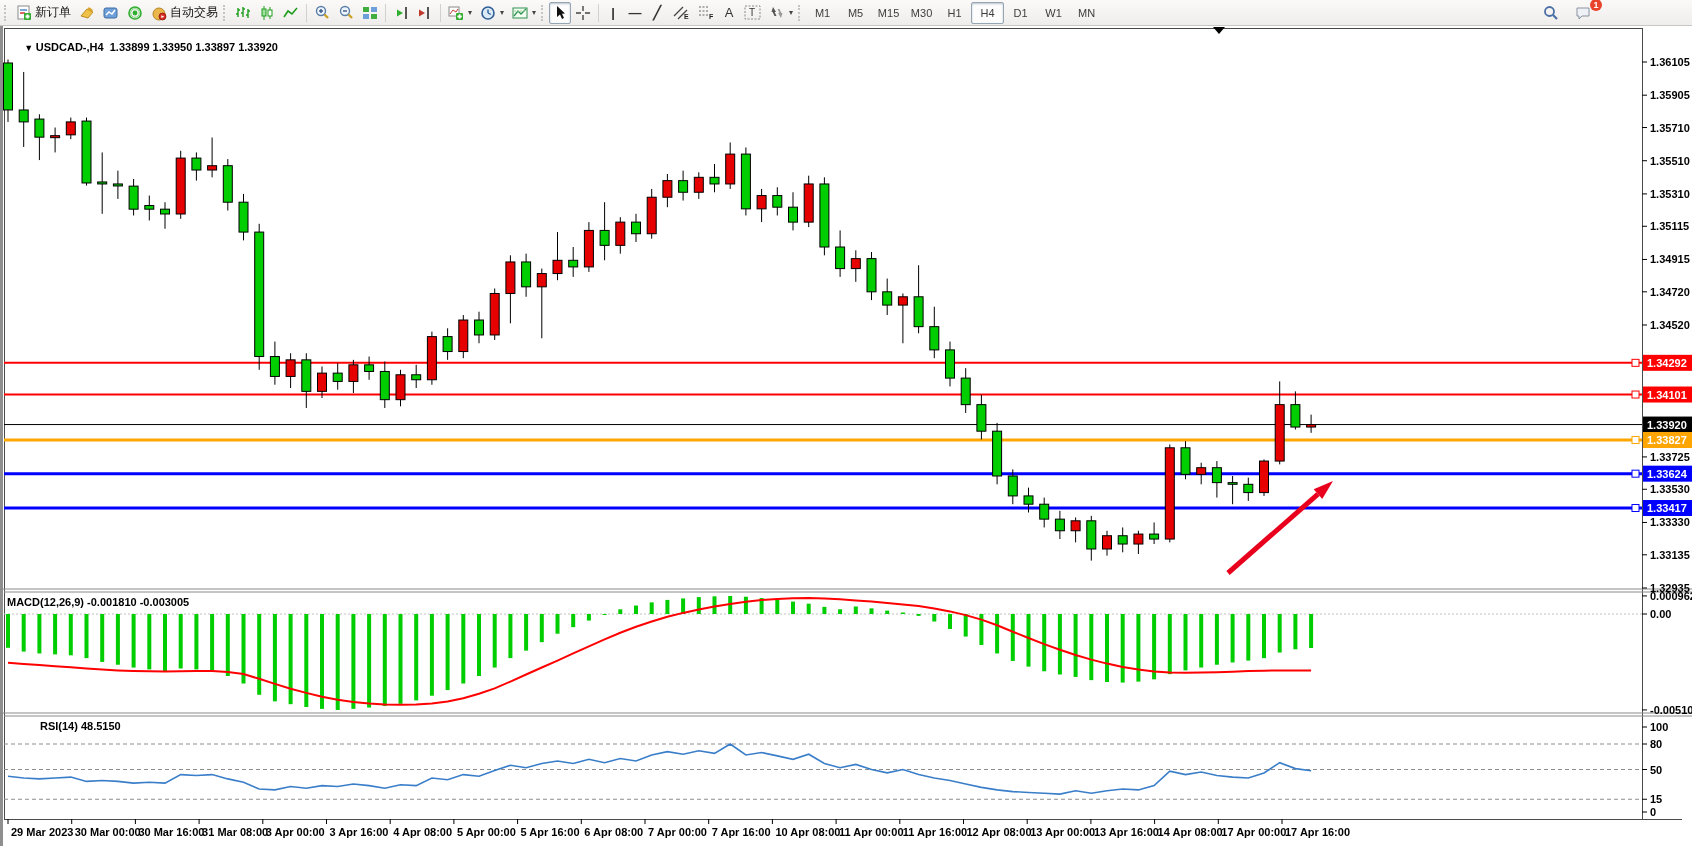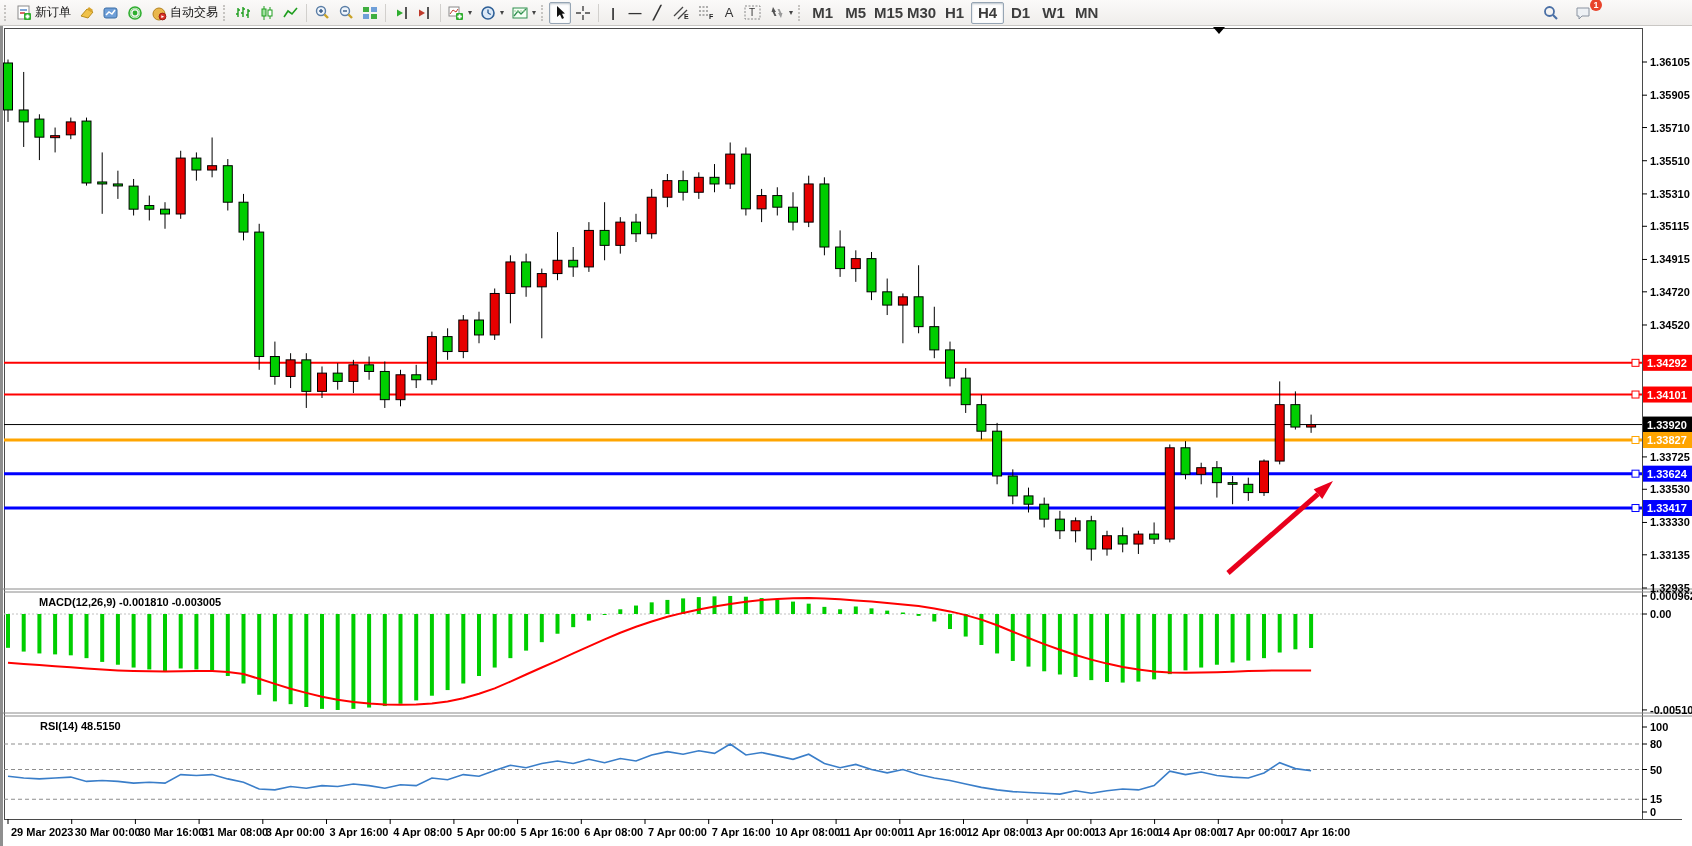--- a/index.html
+++ b/index.html
@@ -5,21 +5,21 @@
   html,body{margin:0;padding:0;background:#e8e8e8;}
   .screen{position:relative;width:1692px;height:846px;background:#fff;overflow:hidden;
           font-family:"Liberation Sans",sans-serif;}
   
   .toolbar{position:absolute;left:0;top:0;width:1692px;height:26px;
     background:linear-gradient(#fbfaf9,#efedeb);border-bottom:1px solid #c9c7c4;
     display:flex;align-items:center;padding-left:3px;box-sizing:border-box;z-index:5;}
   .tb-btn{height:20px;display:flex;align-items:center;gap:3px;padding:0 3px;
     border:1px solid transparent;border-radius:2px;font-size:12px;color:#111;cursor:default;}
   .tb-btn.active{background:#fdfdfd;border:1px solid #96a5b4;box-shadow:inset 0 1px 2px #b9c2cb;}
-  .tf{width:25px;justify-content:center;font-size:15px;font-weight:bold;color:#3d3d3d;}
+  .tf{width:25px;justify-content:center;font-size:11px;font-weight:normal;color:#3d3d3d;}
   .sep{width:1px;background:#d2d0cd;height:18px;margin:0 3px;}
   .grip{width:3px;height:16px;border-left:2px dotted #c6c4c1;margin:0 3px 0 1px;}
   .caret{font-size:8px;color:#444;margin-left:1px;}
   .icon{display:inline-block;line-height:0;}
   .tool-glyph{font-size:13px;color:#333;font-weight:bold;width:14px;text-align:center;}
   .tb-right{margin-left:auto;display:flex;align-items:center;padding-right:96px;gap:8px;}
   .badge{position:absolute;top:-4px;right:-7px;background:#e8442c;color:#fff;font-size:9px;
     font-weight:bold;border-radius:7px;min-width:12px;height:12px;line-height:12px;text-align:center;}
   
   .chart-wrap{position:absolute;left:0;top:22px;width:1692px;height:824px;background:#fff;
@@ -683,16 +683,19 @@
           <line x1="1282" y1="819" x2="1282" y2="824" stroke="#000"></line>
           <text x="1285" y="836" font-size="11" font-weight="bold" fill="#000">17 Apr 16:00</text>
         </g>
         <polygon points="1213,27 1225,27 1219,34" fill="#000"></polygon>
         <g>
           <line x1="1228" y1="573" x2="1317.9573442463186" y2="494.18023170798745" stroke="#e8001c" stroke-width="5"></line>
           <polygon points="1333,481 1322.2409195514144,499.0690948279339 1313.6737689412228,489.291368588041" fill="#e8001c"></polygon>
         </g>
       </svg>
 
-    <div class="overlay" style="left:4px;top:574px;margin-left:32px;">MACD(12,26,9) -0.001810 -0.003005</div>
+    <div class="overlay" style="left:3px;top:7px;">
+      <span style="font-size:9px;">▼ </span><span>USDCAD-,H4</span>  <span>1.33899 1.33950 1.33897 1.33920</span>
+    </div>
+    <div class="overlay" style="left:4px;top:574px;">MACD(12,26,9) -0.001810 -0.003005</div>
     <div class="overlay" style="left:4px;top:698px;margin-left:33px;">RSI(14) 48.5150</div>
   </div>
 </div>
 
 </body></html>

